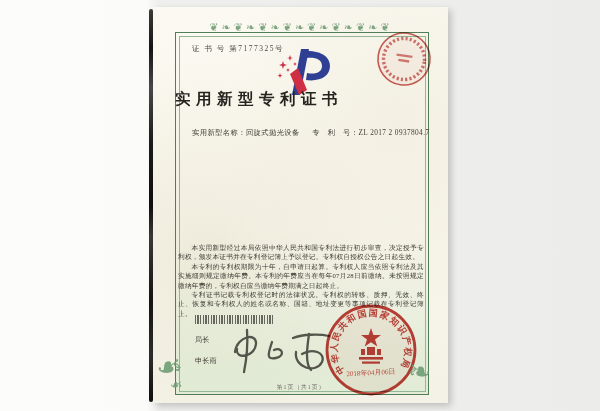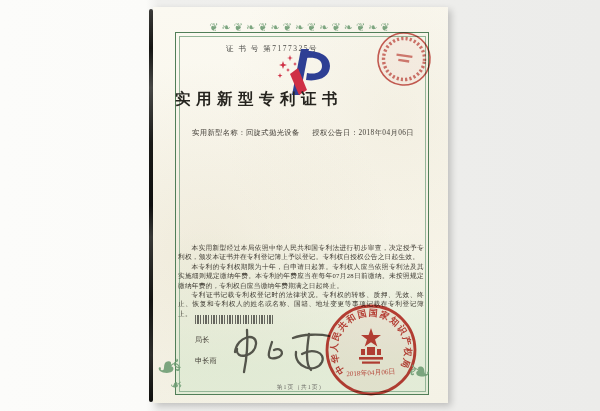--- a/index.html
+++ b/index.html
@@ -30,21 +30,21 @@
   .garland{
     position:absolute;left:22px;top:12px;width:252px;height:16px;line-height:16px;
     text-align:center;color:#6f9d74;font-size:11px;letter-spacing:3px;white-space:nowrap;
     overflow:hidden;opacity:.9;
   }
   .flourish{position:absolute;color:#6f9d74;opacity:.9;}
   .flourish-bl{left:3px;top:341px;font-size:32px;transform:scaleX(-1) rotate(8deg);}
   .flourish-bl2{left:17px;top:369px;font-size:15px;transform:scaleX(-1);}
   .flourish-br{left:255px;top:348px;font-size:28px;transform:rotate(6deg);}
   .cert-no{
-    position:absolute;left:39px;top:37px;font-size:7.5px;letter-spacing:1.5px;color:#4a4a46;margin-left:34px;
+    position:absolute;left:39px;top:37px;font-size:7.5px;letter-spacing:1.5px;color:#4a4a46;
   }
   .logo{position:absolute;left:120px;top:40px;}
   .title{
     position:absolute;left:22px;top:82px;width:252px;text-align:left;
     font-size:15.5px;font-weight:bold;letter-spacing:5.5px;color:#26241f;
   }
   .fields{
     position:absolute;left:39px;top:122px;display:flex;flex-direction:row;gap:12.5px;
     font-size:7.3px;line-height:8px;color:#413d36;letter-spacing:.4px;
   }
@@ -106,21 +106,21 @@
       <rect x="23.5" y="29.5" width="11" height="2.4" fill="#c0413a" opacity="0.8"></rect>
     </svg>
 
     <div class="title">实用新型专利证书</div>
 
     <div class="fields">
       <div>
         <span>实用新型名称：</span><span>回旋式抛光设备</span>
       </div>
       <div>
-        <span>授权公告日：</span><span>2018年04月06日</span>
+        <span>专　利　号：</span><span>ZL 2017 2 0937804.7</span>
       </div>
     </div>
 
     <div class="paragraphs">
       <p>本实用新型经过本局依照中华人民共和国专利法进行初步审查，决定授予专利权，颁发本证书并在专利登记簿上予以登记。专利权自授权公告之日起生效。</p>
       <p>本专利的专利权期限为十年，自申请日起算。专利权人应当依照专利法及其实施细则规定缴纳年费。本专利的年费应当在每年07月28日前缴纳。未按照规定缴纳年费的，专利权自应当缴纳年费期满之日起终止。</p>
       <p>专利证书记载专利权登记时的法律状况。专利权的转移、质押、无效、终止、恢复和专利权人的姓名或名称、国籍、地址变更等事项记载在专利登记簿上。</p>
     </div>
 
     <div class="barcode"></div>

